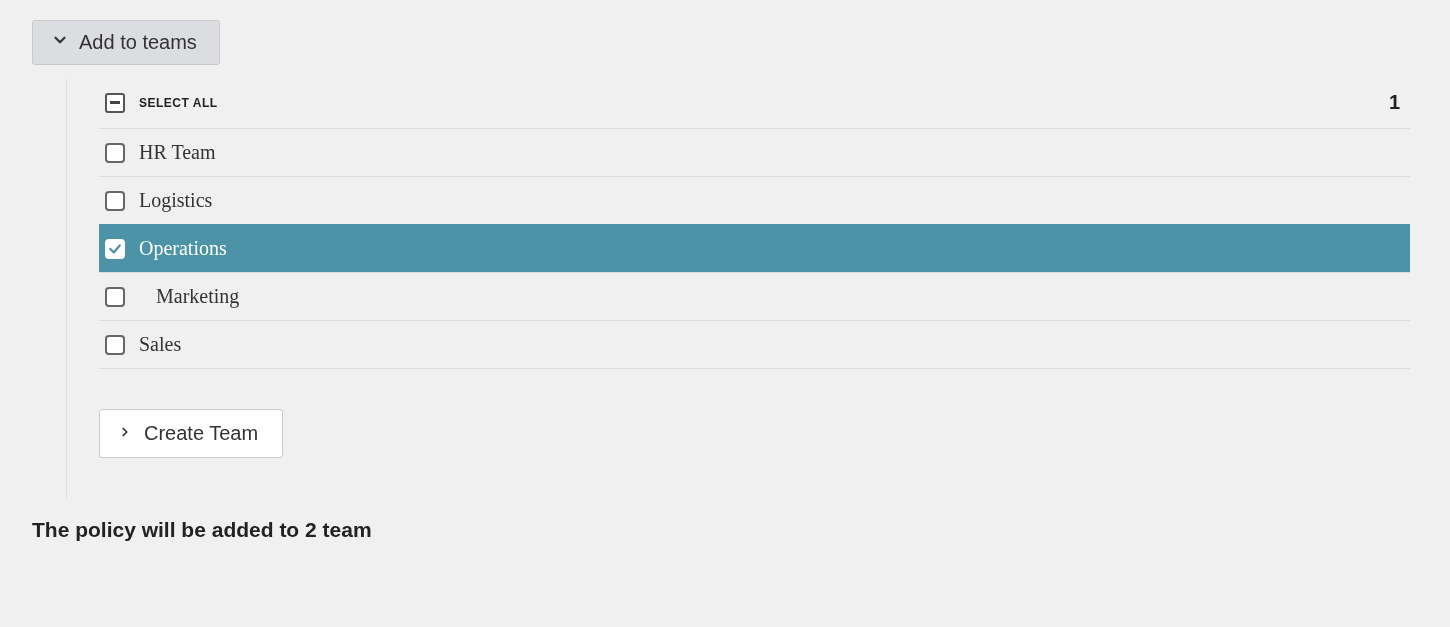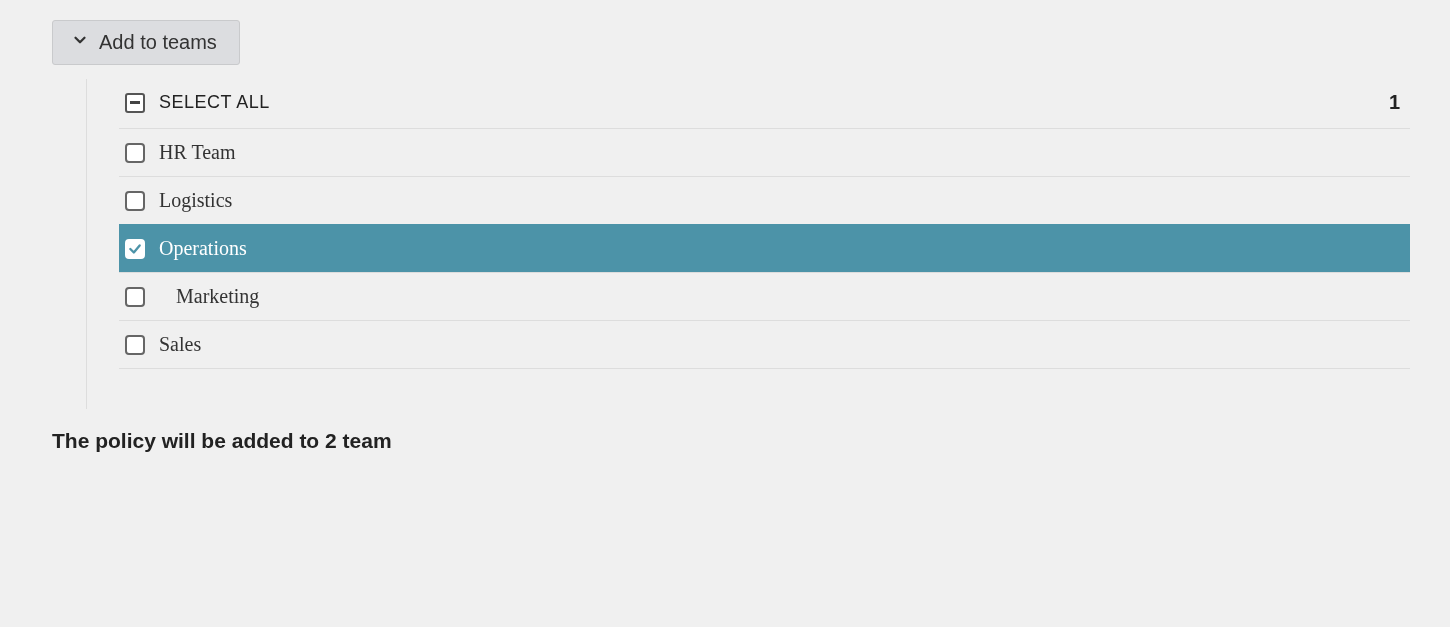--- a/index.html
+++ b/index.html
@@ -5,21 +5,21 @@
   * { box-sizing: border-box; }
   body {
     margin: 0;
     padding: 0;
     background: #f0f0f0;
     font-family: "Segoe UI", Arial, sans-serif;
     color: #333;
     width: 1450px;
   }
   .page {
-    padding: 20px 40px 30px 52px;
+    padding: 20px 40px 30px 32px;
   }
   .collapse-btn {
     display: inline-flex;
     align-items: center;
     gap: 10px;
     background: #dcdde0;
     border: 1px solid #c9cacc;
     border-radius: 3px;
     padding: 10px 22px 10px 18px;
     font-size: 20px;
@@ -51,22 +51,22 @@
     align-items: center;
     justify-content: center;
     background: #fff;
   }
   .sa-check.indeterminate::after {
     content: '';
     width: 10px; height: 2.5px;
     background: #444;
   }
   .select-all-label {
-    font-weight: 400;
-    font-size: 18px;
+    font-weight: 700;
+    font-size: 12px;
     letter-spacing: 0.5px;
     color: #222;
   }
   .count {
     margin-left: auto;
     font-size: 20px;
     font-weight: 600;
     color: #222;
     padding-right: 4px;
   }
@@ -175,18 +175,26 @@
         <div class="team-row">
           <span class="chk"></span>
           <span>Marketing</span>
         </div>
         <div class="team-row">
           <span class="chk"></span>
           <span>Sales</span>
         </div>
       </div>
 
+    <button class="create-team-btn">
+      <span>
+        <svg viewBox="0 0 24 24" fill="none" stroke="#333" stroke-width="3" stroke-linecap="round" stroke-linejoin="round">
+            <polyline points="9 6 15 12 9 18"></polyline>
+          </svg>
+      </span>
+      <span>Create Team</span>
+    </button>
 
   </div>
 
   <div class="summary">The policy will be added to 2 team</div>
 
 </div>
 
 </body></html>

